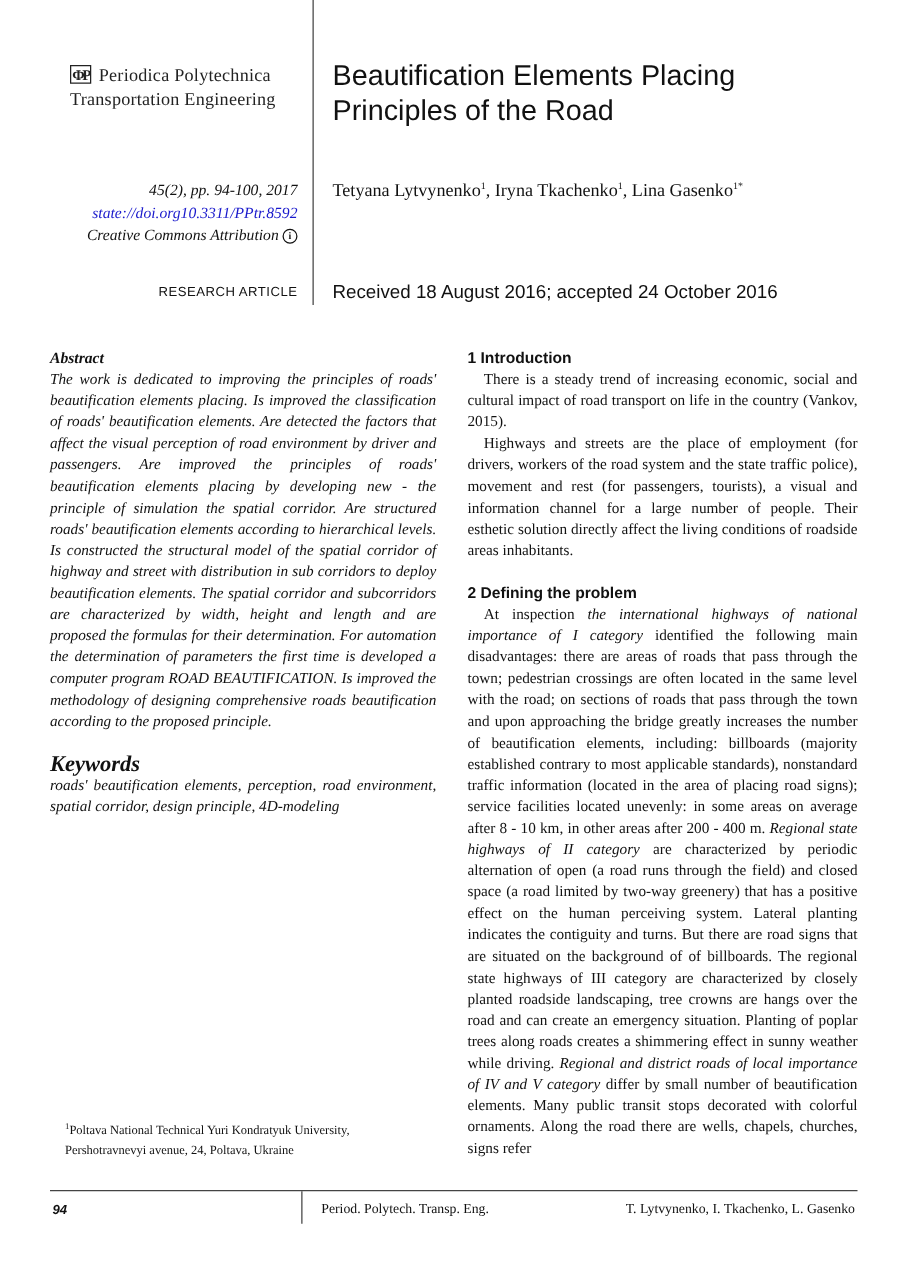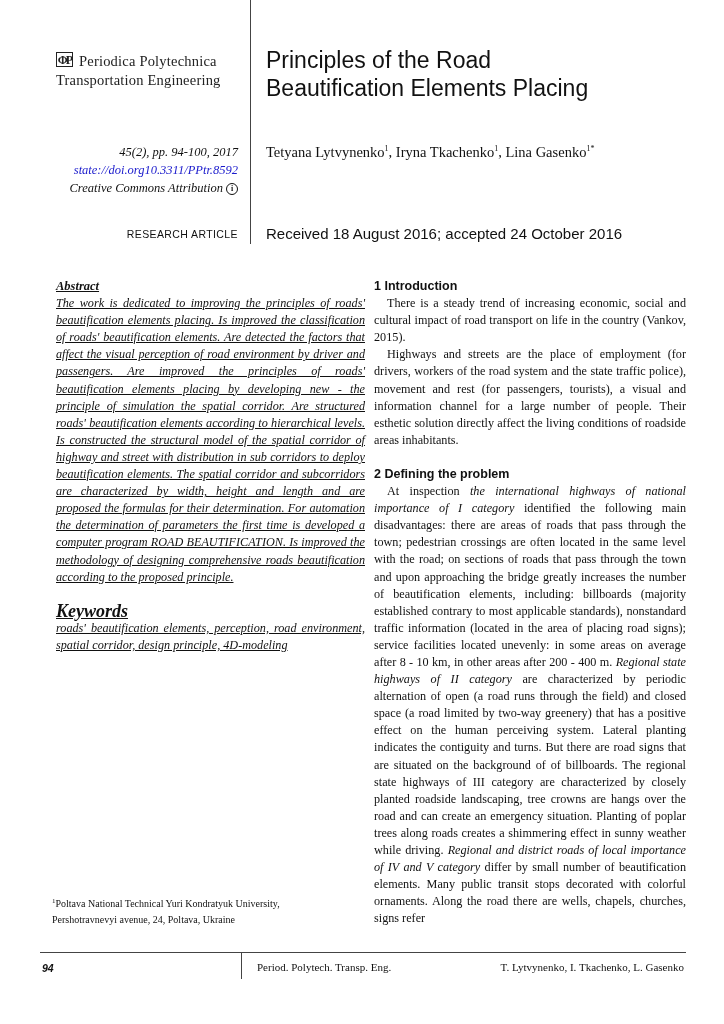--- a/index.html
+++ b/index.html
@@ -16,21 +16,21 @@
   .meta { position: absolute; left: 40px; top: 143px; width: 198px; text-align: right; font-size: 12.5px; line-height: 18px; font-style: italic; }
   .meta .doi { color: #1a1acc; }
   .cc-icon { display: inline-block; width: 10px; height: 10px; border: 1.2px solid #111; border-radius: 50%; font-size: 8px; line-height: 10px; text-align: center; font-style: normal; font-weight: bold; vertical-align: 1px; margin-left: 3px; }
   .authors { position: absolute; left: 266px; top: 140px; font-size: 14.5px; line-height: 18px; }
   .authors sup { font-size: 8px; }
   .research { position: absolute; left: 40px; top: 228px; width: 198px; text-align: right; font-size: 10.5px; letter-spacing: 0.4px; }
   .received { position: absolute; left: 266px; top: 225px; font-size: 15px; }
 
   
   .col { position: absolute; font-size: 12.2px; line-height: 17.1px; text-align: justify; }
-  .col-left { left: 56px; top: 278px; width: 309px; text-decoration: underline; }
+  .col-left { left: 40px; top: 278px; width: 309px; }
   .col-right { left: 374px; top: 278px; width: 312px; }
   .col p { margin: 0; }
   .col-left p { font-style: italic; }
   .abs-head { font-weight: bold; font-style: italic; font-size: 12.5px; }
   .kw-head { font-weight: bold; font-style: italic; font-size: 18px; margin-top: 17px !important; }
   .sec-head { font-weight: bold; font-size: 12.5px; margin-top: 0; }
   .sec2 { margin-top: 17px !important; }
   .indent { text-indent: 13px; }
   .it { font-style: italic; }
 
@@ -55,22 +55,22 @@
 
 <div class="journal serif">
   <div class="row1">
     <span class="pp-logo serif">ΦP</span>
     <span>Periodica Polytechnica</span>
   </div>
   <div>Transportation Engineering</div>
 </div>
 
 <div class="title sans">
+  <div>Beautification Elements Placing</div>
   <div>Principles of the Road</div>
-  <div>Beautification Elements Placing</div>
 </div>
 
 <div class="meta serif">
   <div>45(2), pp. 94-100, 2017</div>
   <div class="doi">state://doi.org10.3311/PPtr.8592</div>
   <div><span>Creative Commons Attribution</span><span class="cc-icon">i</span></div>
 </div>
 
 <div class="authors serif">
   <span>Tetyana Lytvynenko</span><sup>1</sup>,

